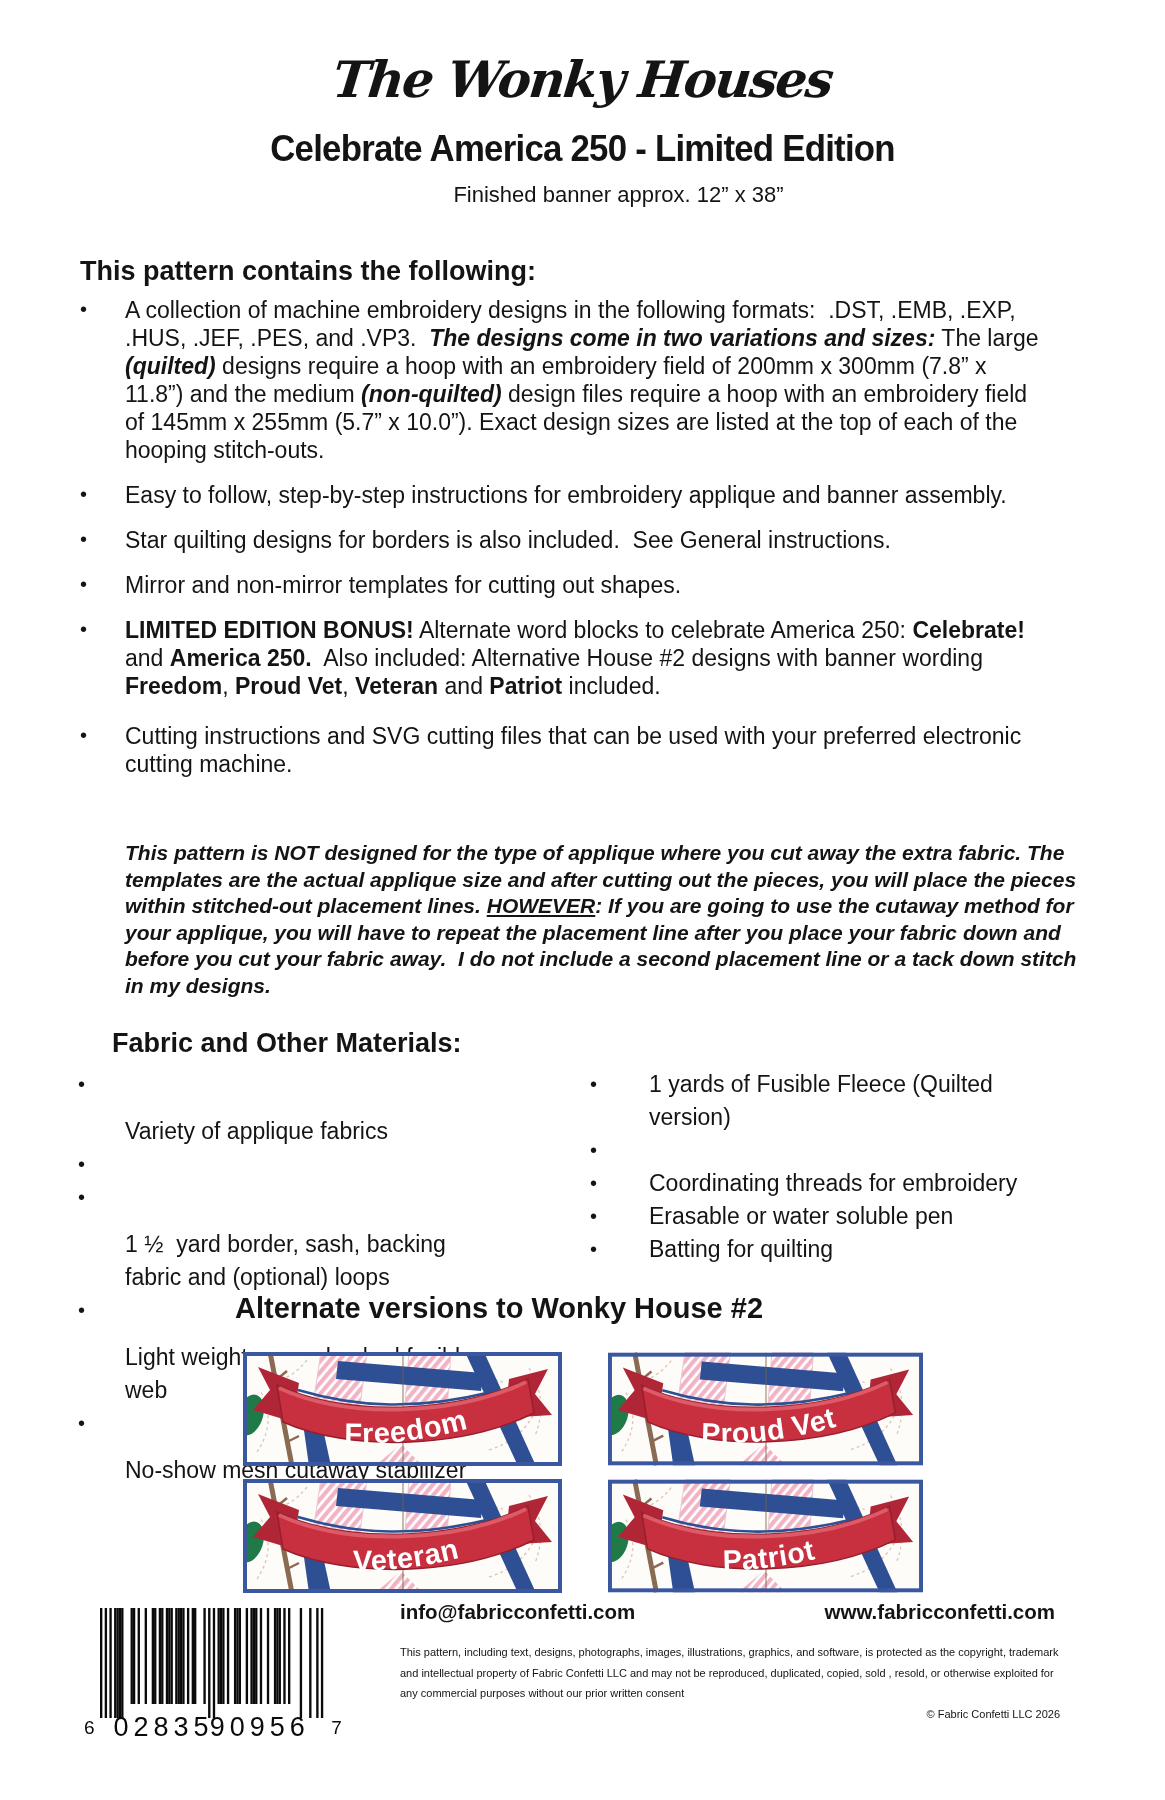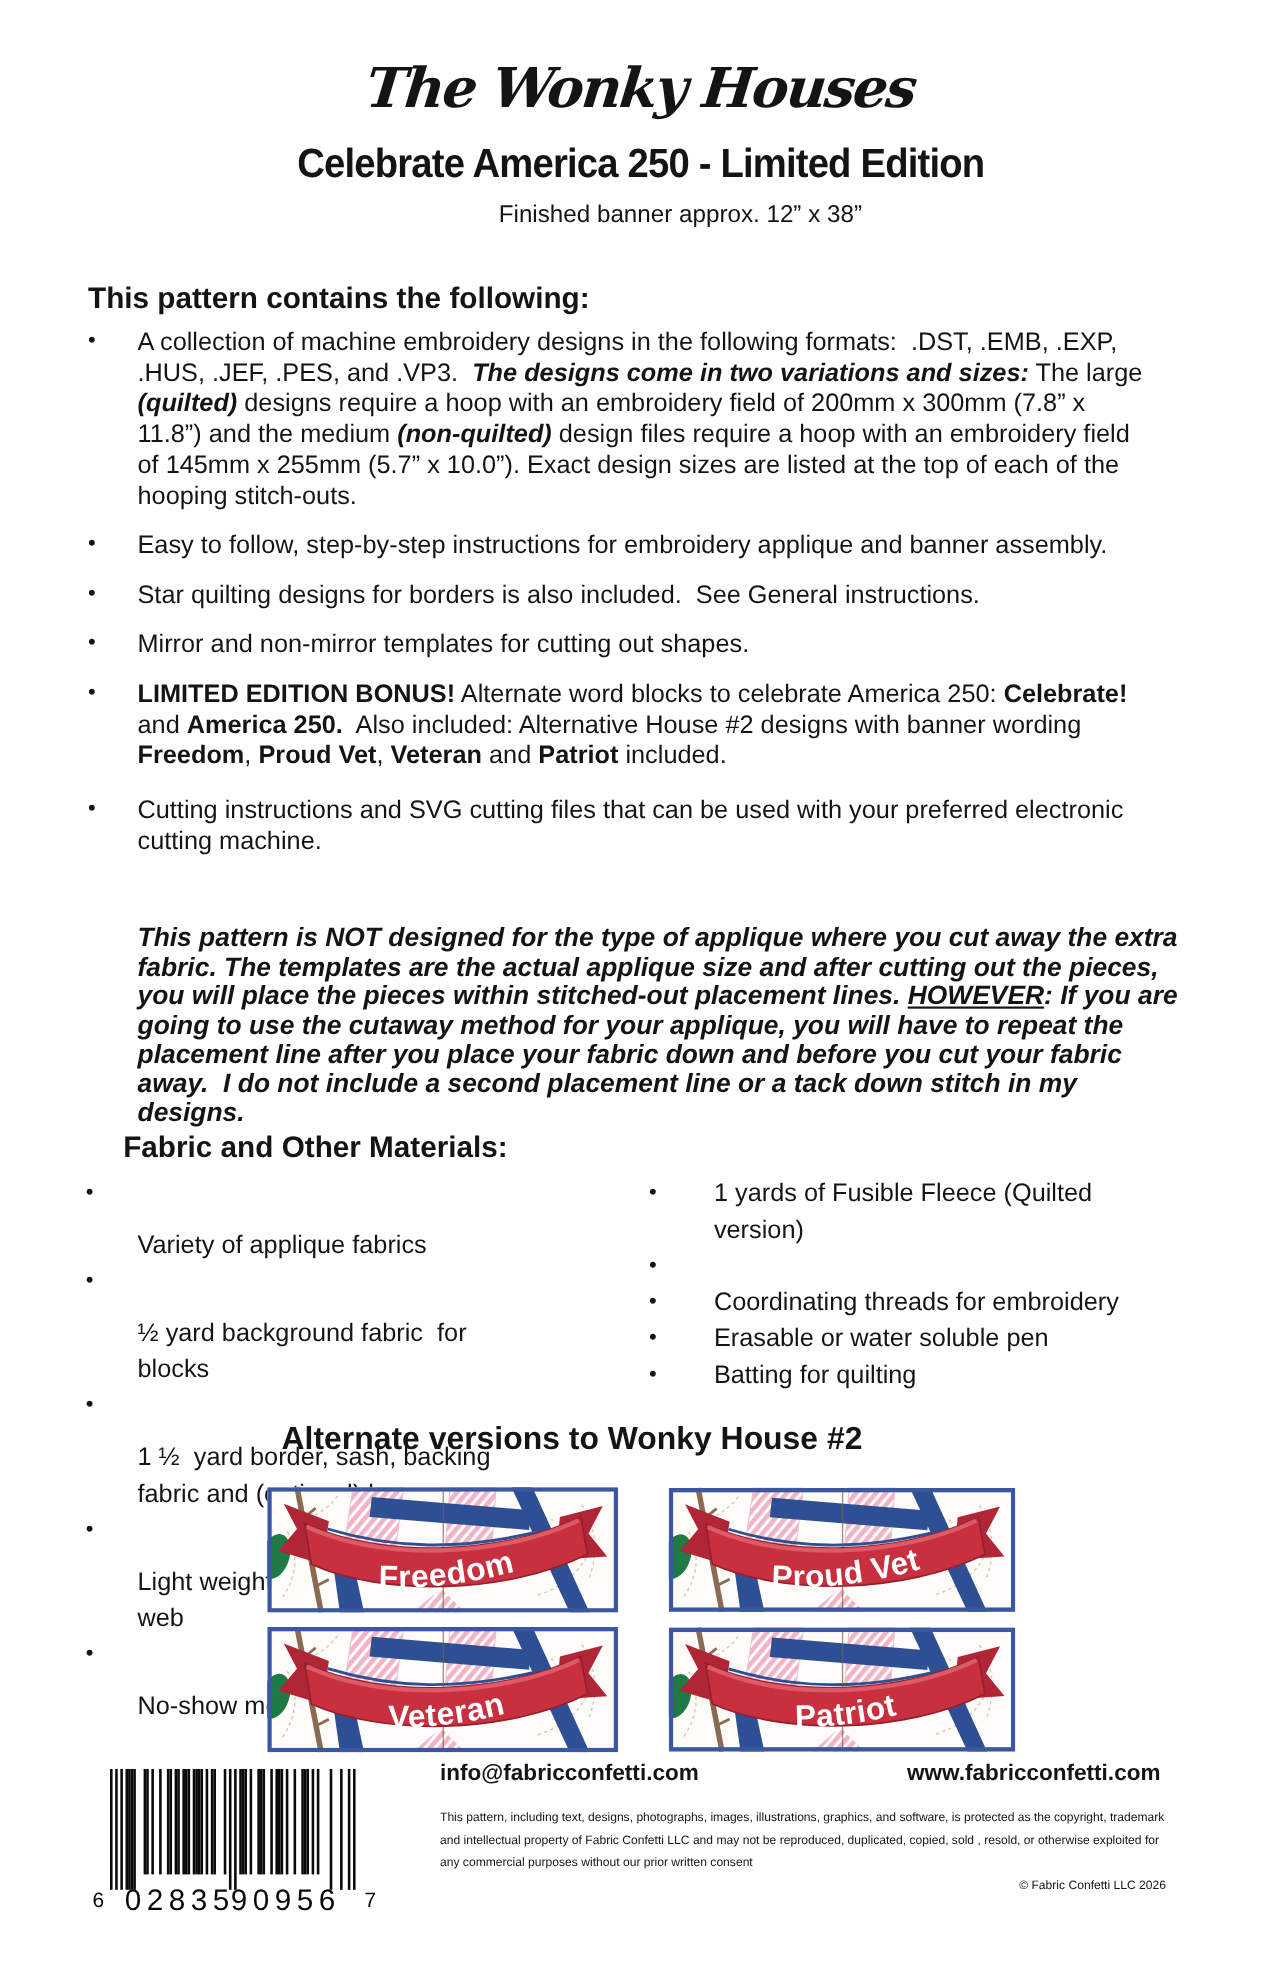--- a/index.html
+++ b/index.html
@@ -12,32 +12,32 @@
   .main-title{top:128px;left:0;width:1165px;text-align:center;font-weight:bold;
         font-size:37px;letter-spacing:-0.8px;transform:scaleX(.94);}
   .subtitle{top:182px;left:0;width:1165px;text-align:center;font-size:22px;margin-left:36px;}
   .h1{font-weight:bold;font-size:27px;}
   .contains-h{top:256px;left:80px;}
   .list{top:296px;left:80px;width:1010px;}
   .li{display:flex;margin-bottom:17px;}
   .li .b{flex:none;width:45px;font-size:20px;padding-top:2px;}
   .li .t{width:920px;font-size:23px;line-height:28px;}
   .li.gap{margin-top:22px;}
-  .note{top:840px;left:125px;width:955px;font-size:24px;line-height:26.5px;
+  .note{top:840px;left:125px;width:955px;font-size:21px;line-height:26.5px;
         font-weight:bold;font-style:italic;}
   .materials-h{top:1028px;left:112px;}
   .mcol{top:1068px;}
   .mleft{left:78px;width:420px;}
   .mright{left:590px;width:470px;}
   .mrow{display:flex;}
   .mrow .b{flex:none;width:47px;font-size:20px;line-height:33px;}
   .mrow .t{font-size:23px;line-height:33px;}
   .mleft .mrow .t{width:368px;margin-top:47px;}
   .mright .mrow .t{width:450px;margin-left:12px;}
-  .alt-h{top:1292px;left:0;width:998px;text-align:center;font-weight:bold;font-size:29px;margin-left:21px;}
+  .alt-h{top:1292px;left:0;width:998px;text-align:center;font-weight:bold;font-size:29px;}
   .banners{top:1352px;left:243px;width:680px;display:grid;
         grid-template-columns:319px 315px;grid-column-gap:46px;grid-row-gap:13px;}
   .banner{width:100%;height:114px;}
   .banner svg{display:block;width:100%;height:114px;}
   .barcode{top:1608px;left:80px;}
   .footer-row{top:1600px;left:400px;width:655px;display:flex;
         justify-content:space-between;font-weight:bold;font-size:20.5px;}
   .legal{top:1642px;left:400px;width:660px;font-size:11px;line-height:20.5px;}
   .copyright{margin-top:0;text-align:right;}
 </style>
@@ -81,21 +81,20 @@
   <div class="abs note" id="note-para"><span style="font-weight: 700; font-style: italic;">This pattern is NOT designed for the type of applique where you cut away the extra fabric. The templates are the actual applique size and after cutting out the pieces, you will place the pieces within stitched-out placement lines. </span><span style="font-weight: 700; font-style: italic; text-decoration: underline;">HOWEVER</span><span style="font-weight: 700; font-style: italic;">: If you are going to use the cutaway method for your applique, you will have to repeat the placement line after you place your fabric down and before you cut your fabric away.&nbsp; I do not include a second placement line or a tack down stitch in my designs.</span></div>
 
   <div class="abs h1 materials-h">Fabric and Other Materials:</div>
   <div class="abs mcol mleft" id="mat-left">
       <div class="mrow">
         <span class="b">•</span>
         <div class="t">Variety of applique fabrics</div>
       </div>
       <div class="mrow">
         <span class="b">•</span>
-        <div class="t">½ yard background fabric&nbsp; for blocks</div>
       </div>
       <div class="mrow">
         <span class="b">•</span>
         <div class="t">1 ½&nbsp; yard border, sash, backing fabric and (optional) loops</div>
       </div>
       <div class="mrow">
         <span class="b">•</span>
         <div class="t">Light weight, paper backed fusible web</div>
       </div>
       <div class="mrow">

